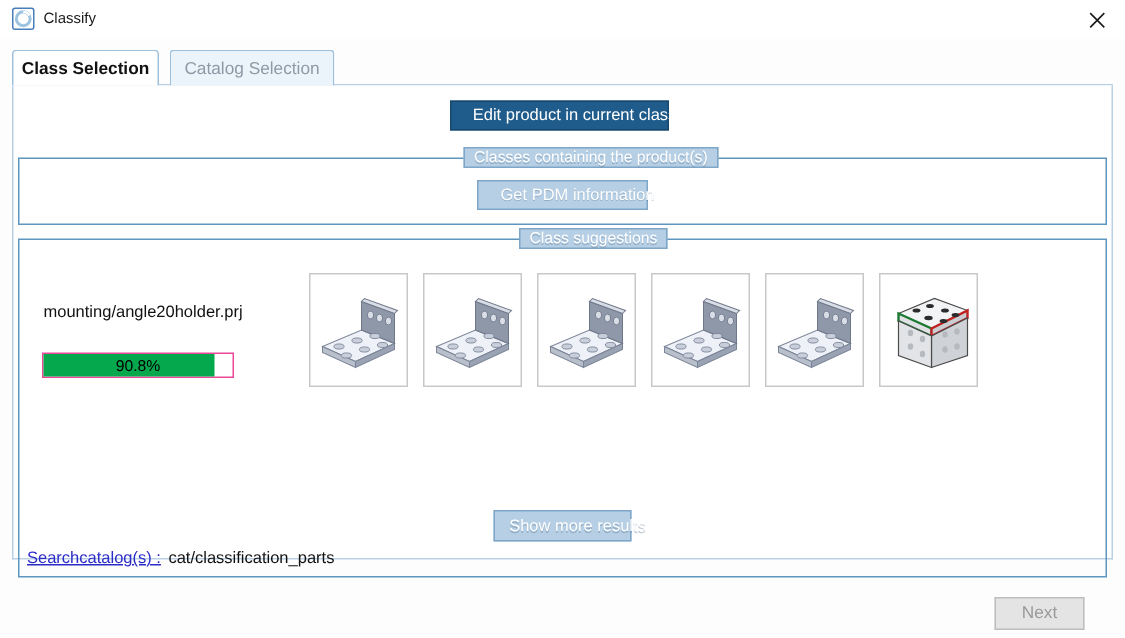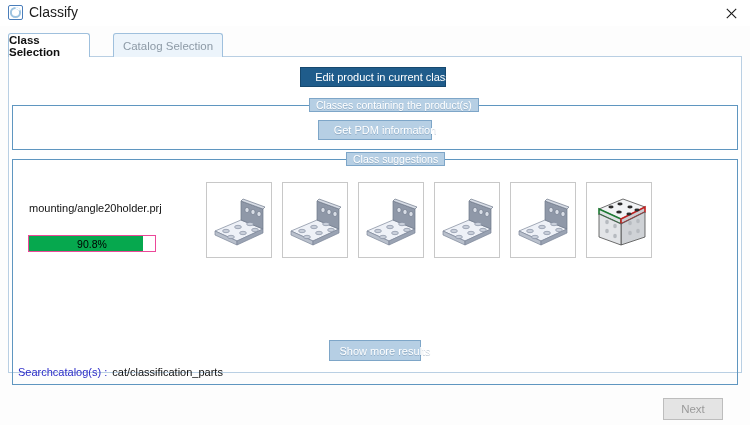--- a/index.html
+++ b/index.html
@@ -10,32 +10,32 @@
     font-size:11px;color:#000;
     -webkit-font-smoothing:antialiased;
   }
   .window{position:relative;width:750px;height:425px;background:#fdfdfd;}
 
   
   .titlebar{position:absolute;left:0;top:0;width:750px;height:26px;background:#ffffff;}
   .title-icon{position:absolute;left:8px;top:5px;width:15px;height:15px;
      border:1px solid #4a7ebb;border-radius:2px;background:#ffffff;box-sizing:border-box;}
   .title-icon svg{display:block;}
-  .title-text{position:absolute;left:29px;top:5px;font-size:14px;color:#1a1a1a;line-height:15px;}
+  .title-text{position:absolute;left:29px;top:5px;font-size:10px;color:#1a1a1a;line-height:15px;}
   .close-btn{position:absolute;right:4px;top:2px;width:30px;height:22px;
      display:flex;align-items:center;justify-content:center;cursor:pointer;background:transparent;}
   .close-btn svg{display:block;}
 
   
   .tabstrip{position:absolute;left:8px;top:33px;width:734px;height:24px;}
   .tab{position:absolute;top:0;height:24px;box-sizing:border-box;
      display:flex;align-items:center;justify-content:center;
      border:1px solid #9fc0dd;border-bottom:none;
      border-top-left-radius:3px;border-top-right-radius:3px;cursor:pointer;}
-  .tab.active{left:0;width:82px;background:#ffffff;color:#111;font-weight:bold;font-size:11.5px;z-index:3;}
+  .tab.active{left:0;width:98px;background:#ffffff;color:#111;font-weight:bold;font-size:11.5px;z-index:3;}
   .tab.inactive{left:105px;width:110px;background:#ecf4fb;color:#8d9aa6;font-size:11.5px;z-index:2;align-items:center;}
   .tab-underline{position:absolute;left:8px;top:56px;width:734px;height:1px;background:#b9cfe3;}
   .tabpanel{position:absolute;left:8px;top:57px;width:734px;height:316px;background:#ffffff;
      border:1px solid #b9cfe3;border-top:none;box-sizing:border-box;}
 
   
   .btn{position:absolute;box-sizing:border-box;display:flex;align-items:center;justify-content:center;
      cursor:pointer;font-size:11px;white-space:nowrap;padding-left:20px;}
   .btn-dark{background:#1f5c8b;border:1px solid #16486e;color:#ffffff;}
   .btn-light{background:#b6cfe4;border:1px solid #7ea6c8;color:#ffffff;
@@ -67,21 +67,21 @@
      display:flex;align-items:center;justify-content:center;font-size:10.5px;color:#000;}
 
   
   .thumbs{position:absolute;left:206px;top:182px;width:460px;height:78px;display:flex;gap:10px;}
   .thumb{width:66px;height:76px;border:1px solid #c8c8c8;background:#ffffff;
      box-sizing:border-box;cursor:pointer;display:flex;align-items:center;justify-content:center;}
   .thumb svg{display:block;}
 
   
   .search-row{position:absolute;left:18px;top:365px;height:14px;display:flex;align-items:center;gap:5px;}
-  .search-link{color:#2b2bc8;font-size:11px;cursor:pointer;white-space:nowrap;}
+  .search-link{color:#2b2bc8;text-decoration:underline;font-size:11px;cursor:pointer;white-space:nowrap;}
   .search-path{color:#111;font-size:11px;white-space:nowrap;}
 </style>
 </head>
 <body>
 
 <div class="window">
 
   <div class="titlebar">
     <div class="title-icon">
       <svg width="13" height="13" viewBox="0 0 13 13">

